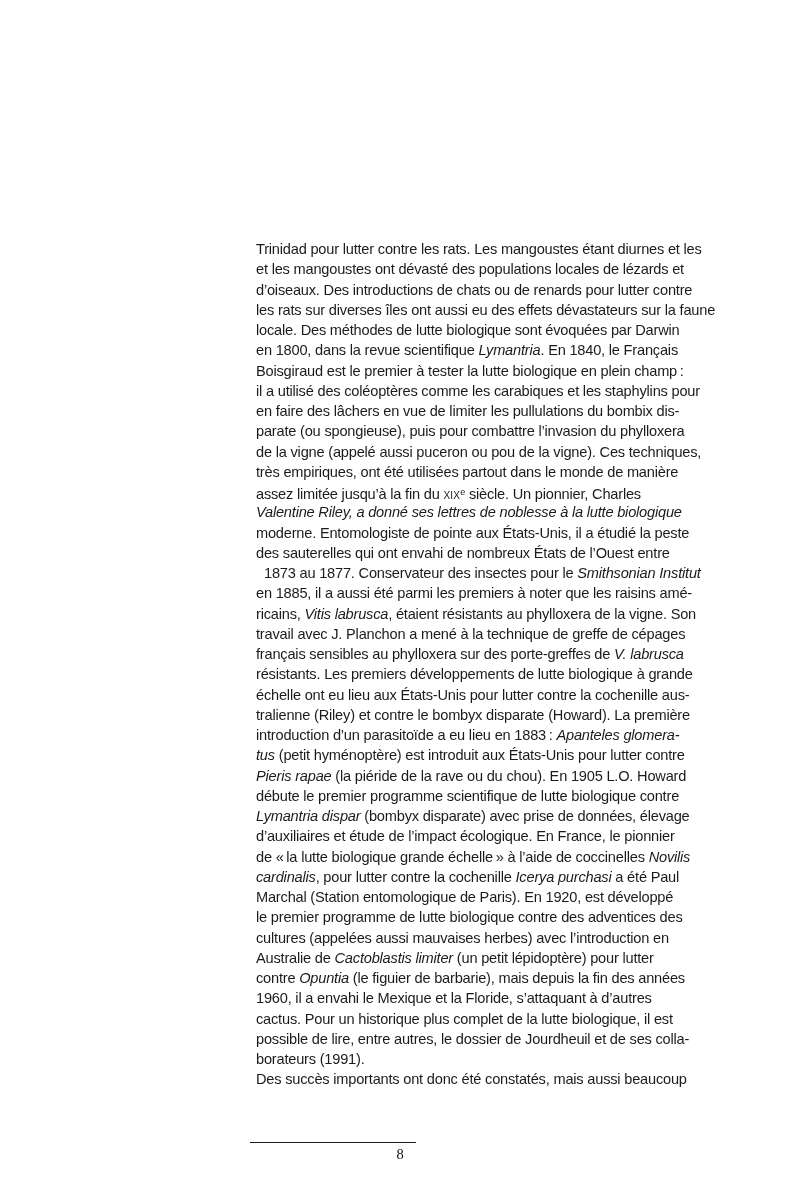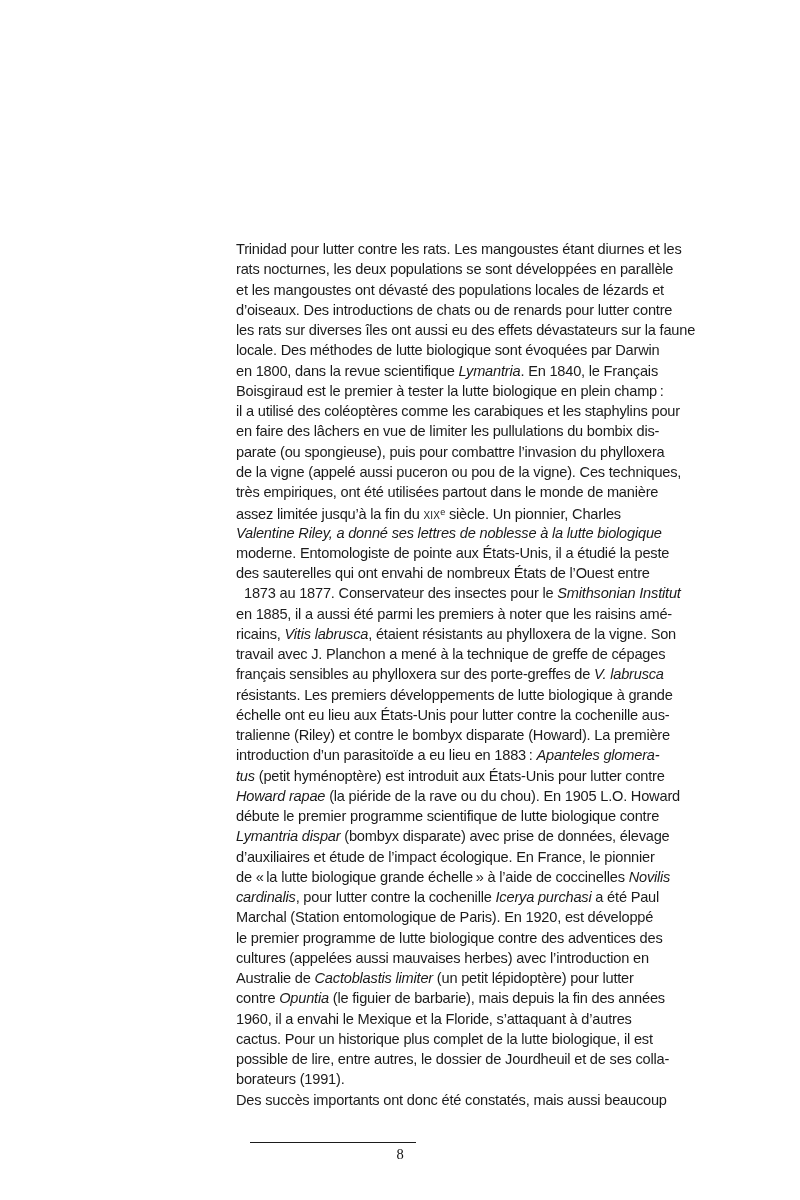--- a/index.html
+++ b/index.html
@@ -10,21 +10,21 @@
     color: #1b1b1b;
     overflow: hidden;
   }
   .page {
     position: relative;
     width: 800px; height: 1200px;
     background: #ffffff;
   }
   #text-block {
     position: absolute;
-    left: 236px; top: 239px;
+    left: 256px; top: 239px;
     width: 477px;
   }
   .line {
     font-size: 14.6px;
     line-height: 20.26px;
     letter-spacing: -0.2px;
     white-space: nowrap;
     height: 20.26px;
   }
   .it  { font-style: italic; }
@@ -45,21 +45,20 @@
     font-size: 14.5px;
     color: #111;
   }
 </style>
 </head>
 <body>
 
 <div class="page">
   <div id="text-block">
       <div class="line" style="word-spacing: 0px;"><span>Trinidad pour lutter contre les rats. Les mangoustes étant diurnes et les</span></div>
-      <div class="line" style="word-spacing: 0px;"><span>rats nocturnes, les deux populations se sont développées en parallèle</span></div>
       <div class="line" style="word-spacing: 0px;"><span>et les mangoustes ont dévasté des populations locales de lézards et</span></div>
       <div class="line" style="word-spacing: 0px;"><span>d’oiseaux. Des introductions de chats ou de renards pour lutter contre</span></div>
       <div class="line" style="word-spacing: 0px;"><span>les rats sur diverses îles ont aussi eu des effets dévastateurs sur la faune</span></div>
       <div class="line" style="word-spacing: 0px;"><span>locale. Des méthodes de lutte biologique sont évoquées par Darwin</span></div>
       <div class="line" style="word-spacing: 0px;"><span>en 1800, dans la revue scientifique </span><span class="it">Lymantria</span><span>. En 1840, le Français</span></div>
       <div class="line" style="word-spacing: 0px;"><span>Boisgiraud est le premier à tester la lutte biologique en plein champ :</span></div>
       <div class="line" style="word-spacing: 0px;"><span>il a utilisé des coléoptères comme les carabiques et les staphylins pour</span></div>
       <div class="line" style="word-spacing: 0px;"><span>en faire des lâchers en vue de limiter les pullulations du bombix dis-</span></div>
       <div class="line" style="word-spacing: 0px;"><span>parate (ou spongieuse), puis pour combattre l’invasion du phylloxera</span></div>
       <div class="line" style="word-spacing: 0px;"><span>de la vigne (appelé aussi puceron ou pou de la vigne). Ces techniques,</span></div>
@@ -71,21 +70,21 @@
       <div class="line" style="word-spacing: 0px; margin-left: 8px;"><span>1873 au 1877. Conservateur des insectes pour le </span><span class="it">Smithsonian Institut</span></div>
       <div class="line" style="word-spacing: 0px;"><span>en 1885, il a aussi été parmi les premiers à noter que les raisins amé-</span></div>
       <div class="line" style="word-spacing: 0px;"><span>ricains, </span><span class="it">Vitis labrusca</span><span>, étaient résistants au phylloxera de la vigne. Son</span></div>
       <div class="line" style="word-spacing: 0px;"><span>travail avec J. Planchon a mené à la technique de greffe de cépages</span></div>
       <div class="line" style="word-spacing: 0px;"><span>français sensibles au phylloxera sur des porte-greffes de </span><span class="it">V. labrusca</span></div>
       <div class="line" style="word-spacing: 0px;"><span>résistants. Les premiers développements de lutte biologique à grande</span></div>
       <div class="line" style="word-spacing: 0px;"><span>échelle ont eu lieu aux États-Unis pour lutter contre la cochenille aus-</span></div>
       <div class="line" style="word-spacing: 0px;"><span>tralienne (Riley) et contre le bombyx disparate (Howard). La première</span></div>
       <div class="line" style="word-spacing: 0px;"><span>introduction d’un parasitoïde a eu lieu en 1883 : </span><span class="it">Apanteles glomera-</span></div>
       <div class="line" style="word-spacing: 0px;"><span class="it">tus</span><span> (petit hyménoptère) est introduit aux États-Unis pour lutter contre</span></div>
-      <div class="line" style="word-spacing: 0px;"><span class="it">Howard rapae</span><span> (la piéride de la rave ou du chou). En 1905 L.O. Howard</span></div>
+      <div class="line" style="word-spacing: 0px;"><span class="it">Pieris rapae</span><span> (la piéride de la rave ou du chou). En 1905 L.O. Howard</span></div>
       <div class="line" style="word-spacing: 0px;"><span>débute le premier programme scientifique de lutte biologique contre</span></div>
       <div class="line" style="word-spacing: 0px;"><span class="it">Lymantria dispar</span><span> (bombyx disparate) avec prise de données, élevage</span></div>
       <div class="line" style="word-spacing: 0px;"><span>d’auxiliaires et étude de l’impact écologique. En France, le pionnier</span></div>
       <div class="line" style="word-spacing: 0px;"><span>de « la lutte biologique grande échelle » à l’aide de coccinelles </span><span class="it">Novilis</span></div>
       <div class="line" style="word-spacing: 0px;"><span class="it">cardinalis</span><span>, pour lutter contre la cochenille </span><span class="it">Icerya purchasi</span><span> a été Paul</span></div>
       <div class="line" style="word-spacing: 0px;"><span>Marchal (Station entomologique de Paris). En 1920, est développé</span></div>
       <div class="line" style="word-spacing: 0px;"><span>le premier programme de lutte biologique contre des adventices des</span></div>
       <div class="line" style="word-spacing: 0px;"><span>cultures (appelées aussi mauvaises herbes) avec l’introduction en</span></div>
       <div class="line" style="word-spacing: 0px;"><span>Australie de </span><span class="it">Cactoblastis limiter</span><span> (un petit lépidoptère) pour lutter</span></div>
       <div class="line" style="word-spacing: 0px;"><span>contre </span><span class="it">Opuntia</span><span> (le figuier de barbarie), mais depuis la fin des années</span></div>

